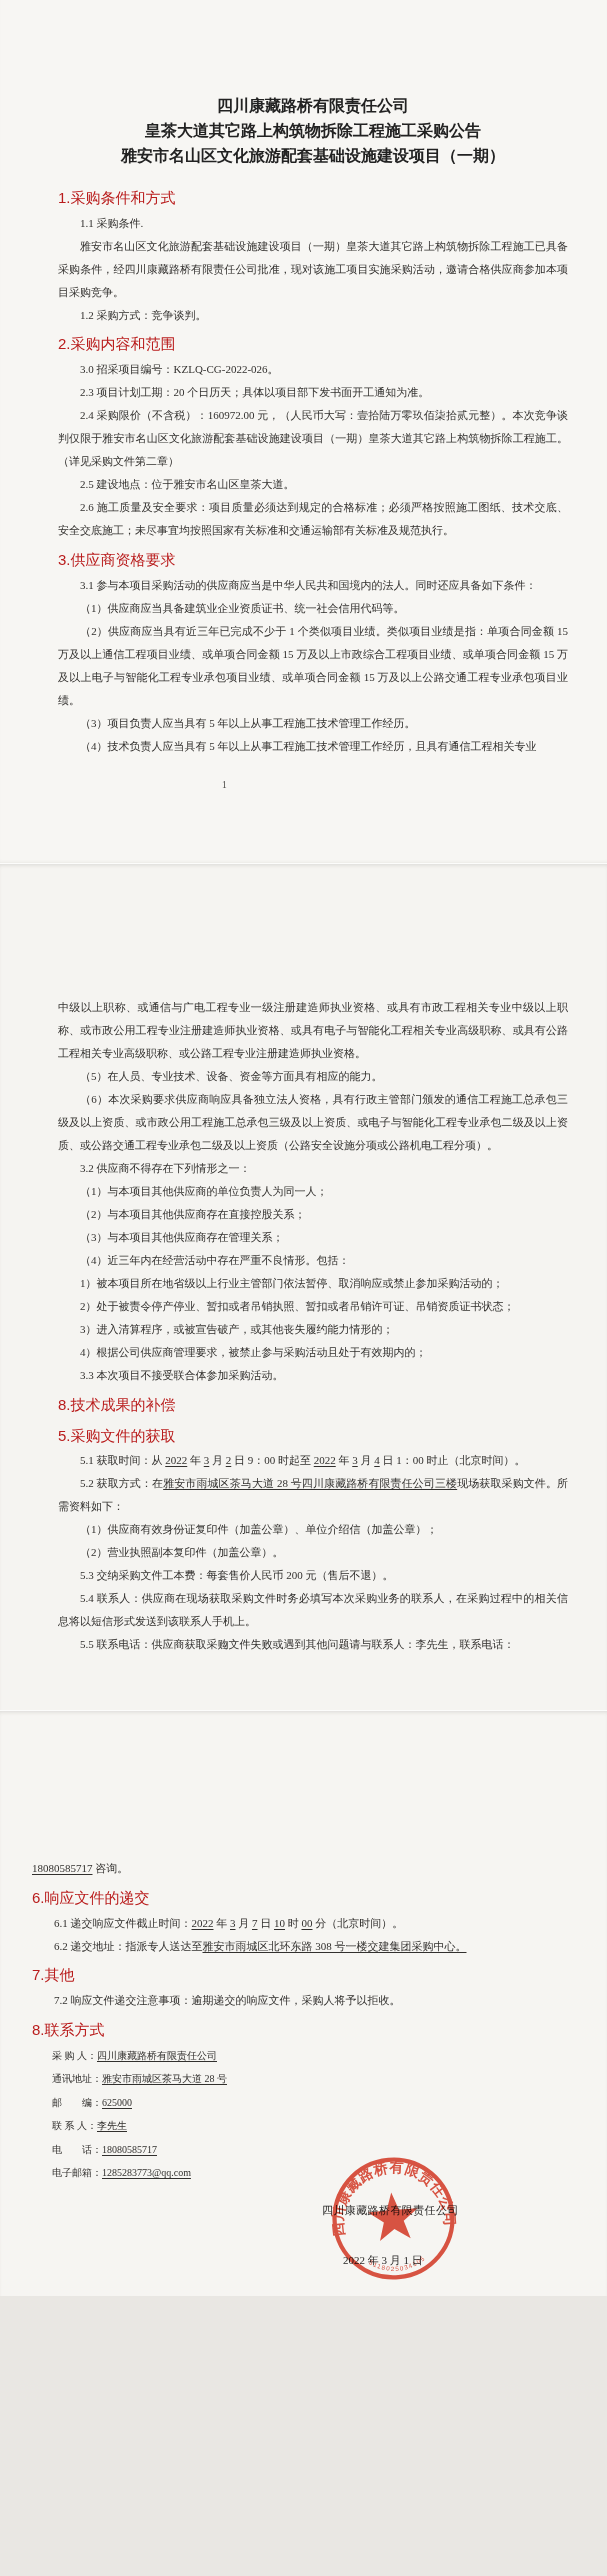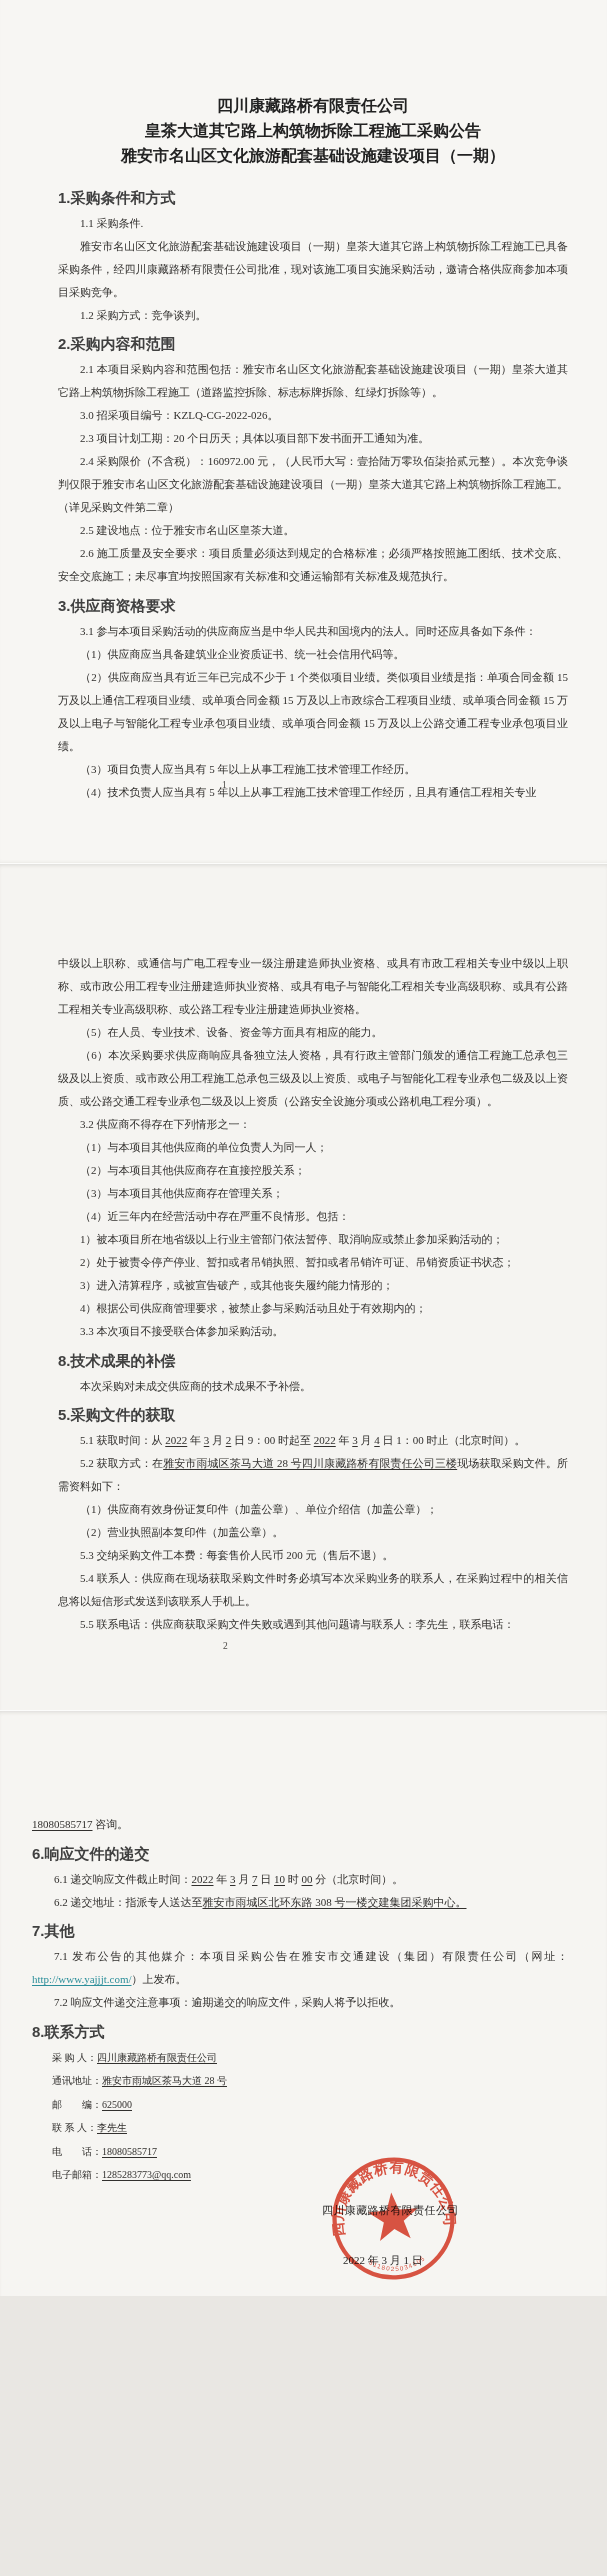--- a/index.html
+++ b/index.html
@@ -8,24 +8,24 @@
   .page{position:relative;width:607px;overflow:hidden;background:#f7f6f3;
         padding:0 39px 0 58px;box-sizing:border-box;}
   .page.p1{height:863px;}
   .page.p2{height:847px;background:#f5f4f1;}
   .page.p3{height:866px;background:#f6f5f2;padding-left:32px;}
   .page + .page{border-top:1.5px solid #fcfcfb;box-shadow:inset 0 3px 4.6px -2.3px rgba(60,55,50,.16);}
   .page.p1{box-shadow:inset 0 -2.3px 3.8px -2.3px rgba(60,55,50,.10);}
   .title-block{margin-top:93px;text-align:center;
        font-family:"Liberation Sans","DejaVu Sans",sans-serif;font-weight:bold;
        font-size:16px;line-height:25px;color:#222;}
-  .h{font-family:"Liberation Sans","DejaVu Sans",sans-serif;font-weight:bold;
-     font-size:15px;line-height:27px;margin:3.8px 0 0.8px;color:#404040;}
+  .h{font-family:"Liberation Sans","DejaVu Sans",sans-serif;font-weight:normal;
+     font-size:15px;line-height:27px;margin:3.8px 0 0.8px;color:#b91c1c;}
   .p{font-size:11px;line-height:23px;text-indent:2em;margin:0;text-align:justify;font-family:Liberation Serif, serif;}
-  .p.noind{text-indent:0;}
+  .p.noind{text-indent:0;margin-top:44px;}
   .u{text-decoration:underline;text-underline-offset:2.3px;}
   .link{color:var(--link,#2d8f9b);}
   .contact{font-size:10px;line-height:23.5px;text-indent:2em;}
   .contact .val{text-decoration:underline;text-underline-offset:2.3px;}
   .pagenum{position:absolute;font-size:9.5px;color:#4a4845;}
   .p1 .pagenum{left:222px;top:780px;}
   .p2 .pagenum{left:223px;top:777px;}
   .p3 .pagenum{left:307px;top:791px;}
   .first-gap1{height:88px;}
   .first-gap3{height:102px;}
@@ -47,21 +47,20 @@
       <div>皇茶大道其它路上构筑物拆除工程施工采购公告</div>
       <div>雅安市名山区文化旅游配套基础设施建设项目（一期）</div>
     </div>
     <div class="gap-title"></div>
     <div class="blocks">
         <div class="h">1.采购条件和方式</div>
         <div class="p">1.1 采购条件.</div>
         <div class="p">雅安市名山区文化旅游配套基础设施建设项目（一期）皇茶大道其它路上构筑物拆除工程施工已具备采购条件，经四川康藏路桥有限责任公司批准，现对该施工项目实施采购活动，邀请合格供应商参加本项目采购竞争。</div>
         <div class="p">1.2 采购方式：竞争谈判。</div>
         <div class="h">2.采购内容和范围</div>
-        <div class="p">2.1 本项目采购内容和范围包括：雅安市名山区文化旅游配套基础设施建设项目（一期）皇茶大道其它路上构筑物拆除工程施工（道路监控拆除、标志标牌拆除、红绿灯拆除等）。</div>
         <div class="p">3.0 招采项目编号：KZLQ-CG-2022-026。</div>
         <div class="p">2.3 项目计划工期：20 个日历天；具体以项目部下发书面开工通知为准。</div>
         <div class="p">2.4 采购限价（不含税）：160972.00 元，（人民币大写：壹拾陆万零玖佰柒拾贰元整）。本次竞争谈判仅限于雅安市名山区文化旅游配套基础设施建设项目（一期）皇茶大道其它路上构筑物拆除工程施工。（详见采购文件第二章）</div>
         <div class="p">2.5 建设地点：位于雅安市名山区皇茶大道。</div>
         <div class="p">2.6 施工质量及安全要求：项目质量必须达到规定的合格标准；必须严格按照施工图纸、技术交底、安全交底施工；未尽事宜均按照国家有关标准和交通运输部有关标准及规范执行。</div>
         <div class="h">3.供应商资格要求</div>
         <div class="p">3.1 参与本项目采购活动的供应商应当是中华人民共和国境内的法人。同时还应具备如下条件：</div>
         <div class="p">（1）供应商应当具备建筑业企业资质证书、统一社会信用代码等。</div>
         <div class="p">（2）供应商应当具有近三年已完成不少于 1 个类似项目业绩。类似项目业绩是指：单项合同金额 15 万及以上通信工程项目业绩、或单项合同金额 15 万及以上市政综合工程项目业绩、或单项合同金额 15 万及以上电子与智能化工程专业承包项目业绩、或单项合同金额 15 万及以上公路交通工程专业承包项目业绩。</div>
         <div class="p">（3）项目负责人应当具有 5 年以上从事工程施工技术管理工作经历。</div>
@@ -80,42 +79,40 @@
         <div class="p">（1）与本项目其他供应商的单位负责人为同一人；</div>
         <div class="p">（2）与本项目其他供应商存在直接控股关系；</div>
         <div class="p">（3）与本项目其他供应商存在管理关系；</div>
         <div class="p">（4）近三年内在经营活动中存在严重不良情形。包括：</div>
         <div class="p">1）被本项目所在地省级以上行业主管部门依法暂停、取消响应或禁止参加采购活动的；</div>
         <div class="p">2）处于被责令停产停业、暂扣或者吊销执照、暂扣或者吊销许可证、吊销资质证书状态；</div>
         <div class="p">3）进入清算程序，或被宣告破产，或其他丧失履约能力情形的；</div>
         <div class="p">4）根据公司供应商管理要求，被禁止参与采购活动且处于有效期内的；</div>
         <div class="p">3.3 本次项目不接受联合体参加采购活动。</div>
         <div class="h">8.技术成果的补偿</div>
-        <div class="p">本次采购对未成交供应商的技术成果不予补偿。</div>
         <div class="h">5.采购文件的获取</div>
         <div class="p"><span>5.1 获取时间：从 </span><span class="u">2022</span><span> 年 </span><span class="u">3</span><span> 月 </span><span class="u">2</span><span> 日 9：00 时起至 </span><span class="u">2022</span><span> 年 </span><span class="u">3</span><span> 月 </span><span class="u">4</span><span> 日 1：00 时止（北京时间）。</span></div>
         <div class="p"><span>5.2  获取方式：在</span><span class="u">雅安市雨城区茶马大道 28 号四川康藏路桥有限责任公司三楼</span><span>现场获取采购文件。所需资料如下：</span></div>
         <div class="p">（1）供应商有效身份证复印件（加盖公章）、单位介绍信（加盖公章）；</div>
         <div class="p">（2）营业执照副本复印件（加盖公章）。</div>
         <div class="p">5.3 交纳采购文件工本费：每套售价人民币 200 元（售后不退）。</div>
         <div class="p">5.4 联系人：供应商在现场获取采购文件时务必填写本次采购业务的联系人，在采购过程中的相关信息将以短信形式发送到该联系人手机上。</div>
         <div class="p">5.5 联系电话：供应商获取采购文件失败或遇到其他问题请与联系人：李先生，联系电话：</div>
       </div>
     <div class="pagenum">2</div>
   </section>
 
   <section class="page p3">
     <div class="first-gap3"></div>
     <div class="blocks">
         <div class="p noind"><span class="u">18080585717</span><span> 咨询。</span></div>
         <div class="h">6.响应文件的递交</div>
         <div class="p"><span>6.1 递交响应文件截止时间：</span><span class="u">2022</span><span> 年 </span><span class="u">3</span><span> 月 </span><span class="u">7</span><span> 日 </span><span class="u">10</span><span> 时 </span><span class="u">00</span><span> 分（北京时间）。</span></div>
         <div class="p"><span>6.2 递交地址：指派专人送达至</span><span class="u">雅安市雨城区北环东路 308 号一楼交建集团采购中心。</span></div>
         <div class="h">7.其他</div>
-        <div class="p"><span>7.1 发布公告的其他媒介：本项目采购公告在雅安市交通建设（集团）有限责任公司（网址：</span><span class="link u">http://www.yajjjt.com/</span><span>）上发布。</span></div>
         <div class="p">7.2 响应文件递交注意事项：逾期递交的响应文件，采购人将予以拒收。</div>
         <div class="h">8.联系方式</div>
         <div class="contact"><span>采 购 人：</span><span class="val">四川康藏路桥有限责任公司</span></div>
         <div class="contact"><span>通讯地址：</span><span class="val">雅安市雨城区茶马大道 28 号</span></div>
         <div class="contact"><span>邮　　编：</span><span class="val">625000</span></div>
         <div class="contact"><span>联 系 人：</span><span class="val">李先生</span></div>
         <div class="contact"><span>电　　话：</span><span class="val">18080585717</span></div>
         <div class="contact"><span>电子邮箱：</span><span class="val">1285283773@qq.com</span></div>
       </div>
 

